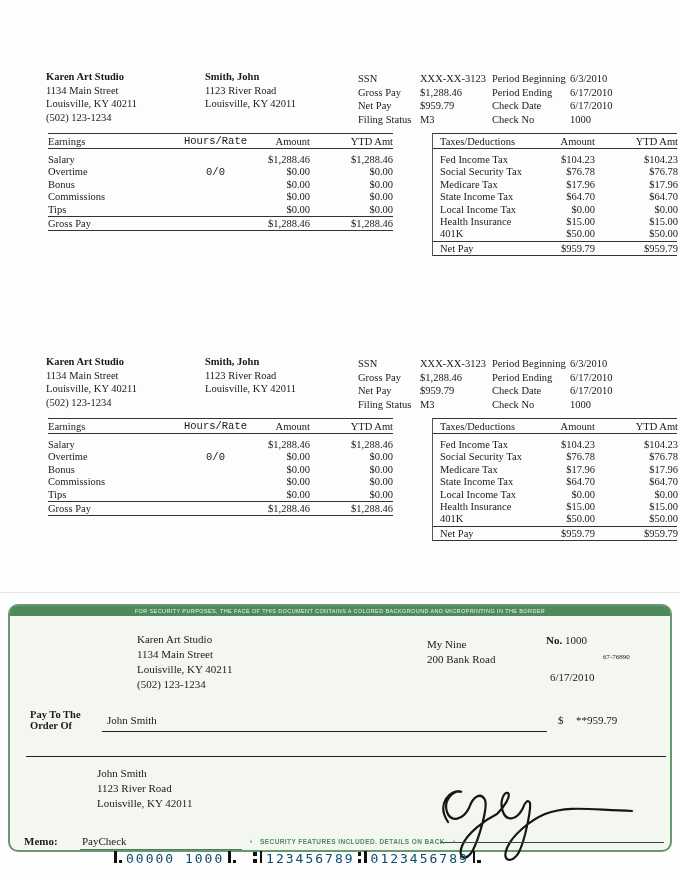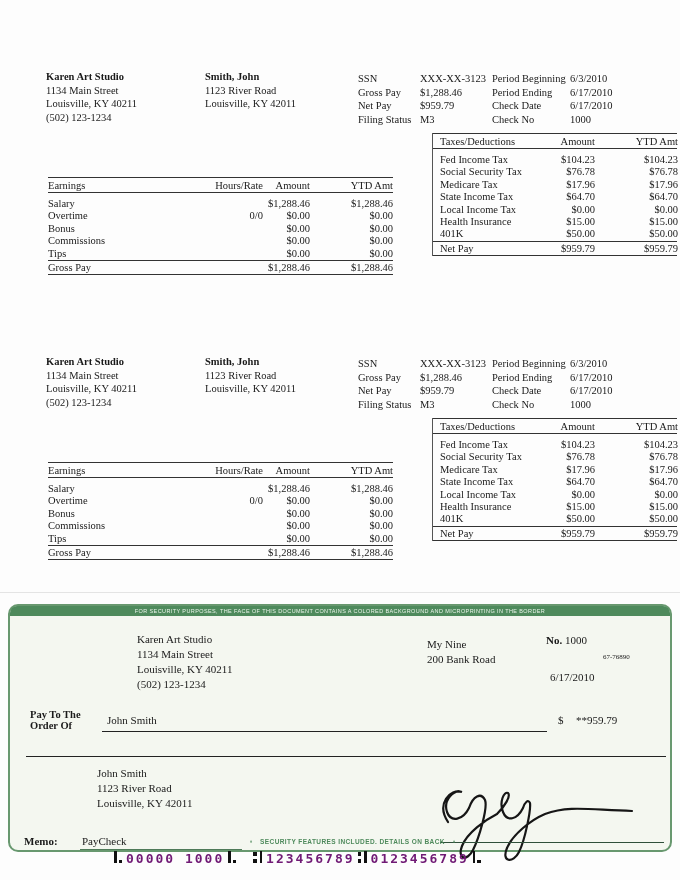--- a/index.html
+++ b/index.html
@@ -21,30 +21,30 @@
   .blk { position:absolute; font-size:10.5px; line-height:13.5px; white-space:nowrap; }
   .bold { font-weight:bold; }
   .company  { left:46px;  top:10px; }
   .employee { left:205px; top:10px; }
   .sumlab { left:358px; top:12px; }
   .sumval { left:420px; top:12px; }
   .perlab { left:492px; top:12px; }
   .perval { left:570px; top:12px; }
 
   .tbl { position:absolute; top:73px; font-size:10.5px; }
-  .earn { left:48px;  width:345px;margin-top:44px; }
+  .earn { left:48px;  width:345px; }
   .tax  { left:432px; width:245px; border-left:1px solid #555; }
   .grid-e { display:grid; grid-template-columns:120px 95px 47px 83px; }
   .grid-t { display:grid; grid-template-columns:122px 40px 83px; }
   .grid-t > :first-child { padding-left:7px; }
   .thead  { border-top:1.5px solid #333; border-bottom:1.5px solid #333; height:16px; align-items:center; }
   .tbody  { padding-top:5px; }
   .trow   { height:12.4px; line-height:12.4px; }
   .ttotal { border-top:1px solid #333; border-bottom:1.5px solid #333; height:15px; align-items:center; }
-  .c { text-align:right; }
+  .c { text-align:center;font-family:Liberation Mono, monospace; }
   .r { text-align:right; }
 
   .page-split { position:absolute; top:592px; left:0; width:680px; border-top:1px solid #e4e4e4; }
 
   
   .check {
     position:absolute; left:8px; top:604px; width:664px; height:248px;
     background:#f4f7f0;
     border:2px solid #68986f;
     border-radius:10px;
@@ -85,22 +85,22 @@
   .security-note {
     font-family:"Liberation Sans", sans-serif;
     font-size:6.5px; letter-spacing:0.4px;
     color:#4e8a5c; font-weight:bold; white-space:nowrap;
   }
 
   
   .micr {
     position:absolute; left:110px; top:851px;
     font-family:"DejaVu Sans Mono", monospace;
-    font-weight:bold; font-size:13px; letter-spacing:2px;
-    color:#701a75; white-space:nowrap;
+    font-weight:normal; font-size:13px; letter-spacing:2px;
+    color:#0c4a6e; white-space:nowrap;
   }
   .msym { display:inline-block; width:9px; height:12px; position:relative; margin:0 4px 0 3px; }
   .msym.onus::before { content:""; position:absolute; left:1px; top:0; width:2.5px; height:12px; background:#111; }
   .msym.onus::after  { content:""; position:absolute; left:5.5px; bottom:0; width:3.5px; height:3.5px; background:#111; }
   .msym.transit::before { content:""; position:absolute; left:0; top:1px; width:3.5px; height:3.5px; background:#111; box-shadow:0 7px 0 #111; }
   .msym.transit::after  { content:""; position:absolute; right:0; top:0; width:2.5px; height:12px; background:#111; }
 </style>
 </head>
 <body>
 

